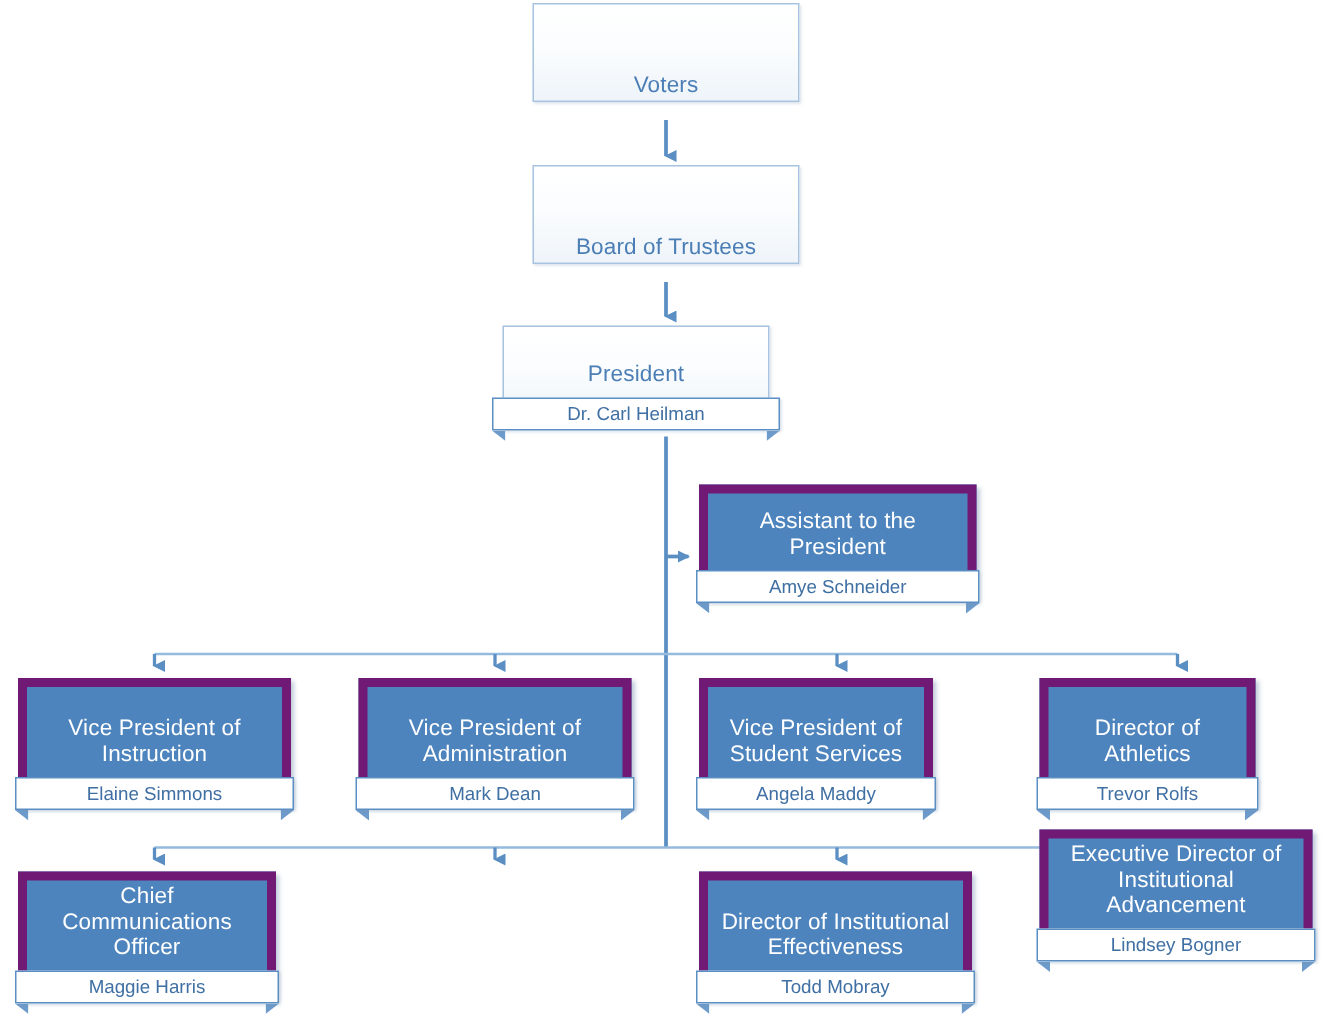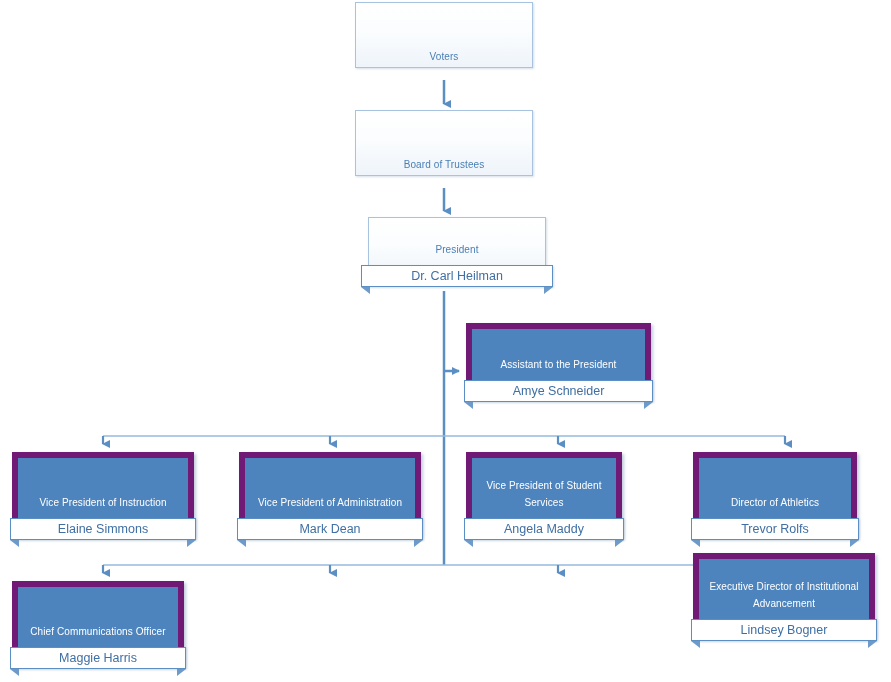--- a/index.html
+++ b/index.html
@@ -61,21 +61,21 @@
   .node.solid .node-box {
     border: 6px solid #701a75;
     background: #4e84bd;
     box-shadow: 2px 2px 3px rgba(110,140,170,0.45);
   }
   .node.solid .title {
     color: #ffffff;
   }
 
   .title {
-    font-size: 10px;
+    font-size: 15px;
     line-height: 17px;
     text-align: center;
     width: 100%;
     padding: 0 6px;
     box-sizing: border-box;
     letter-spacing: 0.1px;
   }
 
   
   .banner-wrap {
@@ -170,21 +170,21 @@
       <div class="title">Voters</div>
     </div>
   </div>
 
   <div class="node light" style="left: 355px; top: 110px; width: 178px; height: 66px;">
     <div class="node-box" style="padding-bottom: 2px;">
       <div class="title">Board of Trustees</div>
     </div>
   </div>
 
-  <div class="node light" style="left: 368px; top: 217px; width: 178px; height: 62px;">
+  <div class="node light" style="left: 335px; top: 217px; width: 178px; height: 62px;">
     <div class="node-box" style="padding-bottom: 20px;">
       <div class="title">President</div>
     <div class="banner-wrap">
           <div class="fold left"></div>
           <div class="fold right"></div>
           <div class="banner">
             <span class="name">Dr. Carl Heilman</span>
           </div>
         </div>
       </div>
@@ -235,21 +235,21 @@
     <div class="banner-wrap">
           <div class="fold left"></div>
           <div class="fold right"></div>
           <div class="banner">
             <span class="name">Angela Maddy</span>
           </div>
         </div>
       </div>
   </div>
 
-  <div class="node solid" style="left: 693px; top: 452px; width: 164px; height: 85px;">
+  <div class="node solid" style="left: 693px; top: 452px; width: 144px; height: 85px;">
     <div class="node-box" style="padding-bottom: 20px;">
       <div class="title">Director of Athletics</div>
     <div class="banner-wrap">
           <div class="fold left"></div>
           <div class="fold right"></div>
           <div class="banner">
             <span class="name">Trevor Rolfs</span>
           </div>
         </div>
       </div>
@@ -262,20 +262,32 @@
           <div class="fold left"></div>
           <div class="fold right"></div>
           <div class="banner">
             <span class="name">Maggie Harris</span>
           </div>
         </div>
       </div>
   </div>
 
 
+  <div class="node solid" style="left: 466px; top: 581px; width: 182px; height: 85px;">
+    <div class="node-box" style="padding-bottom: 20px;">
+      <div class="title">Director of Institutional Effectiveness</div>
+    <div class="banner-wrap">
+          <div class="fold left"></div>
+          <div class="fold right"></div>
+          <div class="banner">
+            <span class="name">Todd Mobray</span>
+          </div>
+        </div>
+      </div>
+  </div>
 
   <div class="node solid" style="left: 693px; top: 553px; width: 182px; height: 85px;">
     <div class="node-box" style="padding-bottom: 20px;">
       <div class="title">Executive Director of Institutional Advancement</div>
     <div class="banner-wrap">
           <div class="fold left"></div>
           <div class="fold right"></div>
           <div class="banner">
             <span class="name">Lindsey Bogner</span>
           </div>

